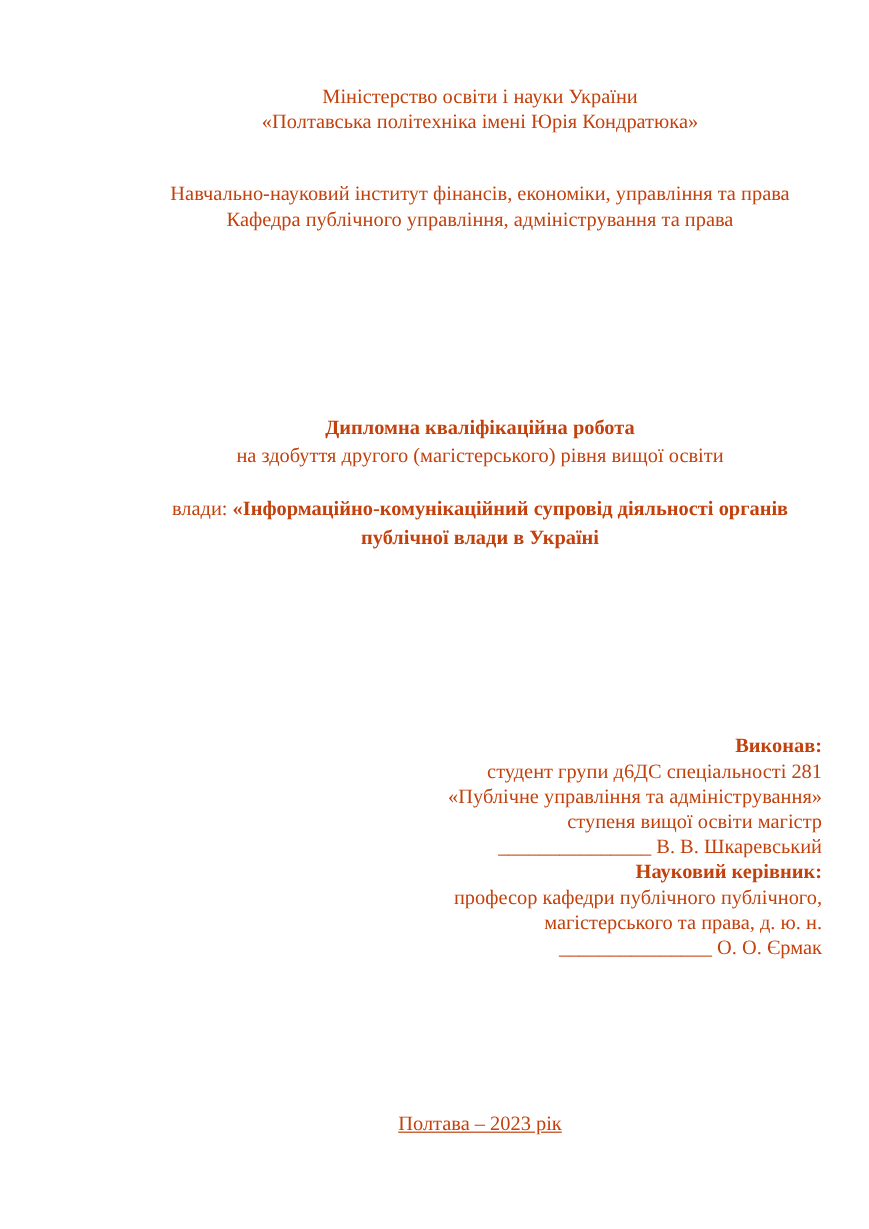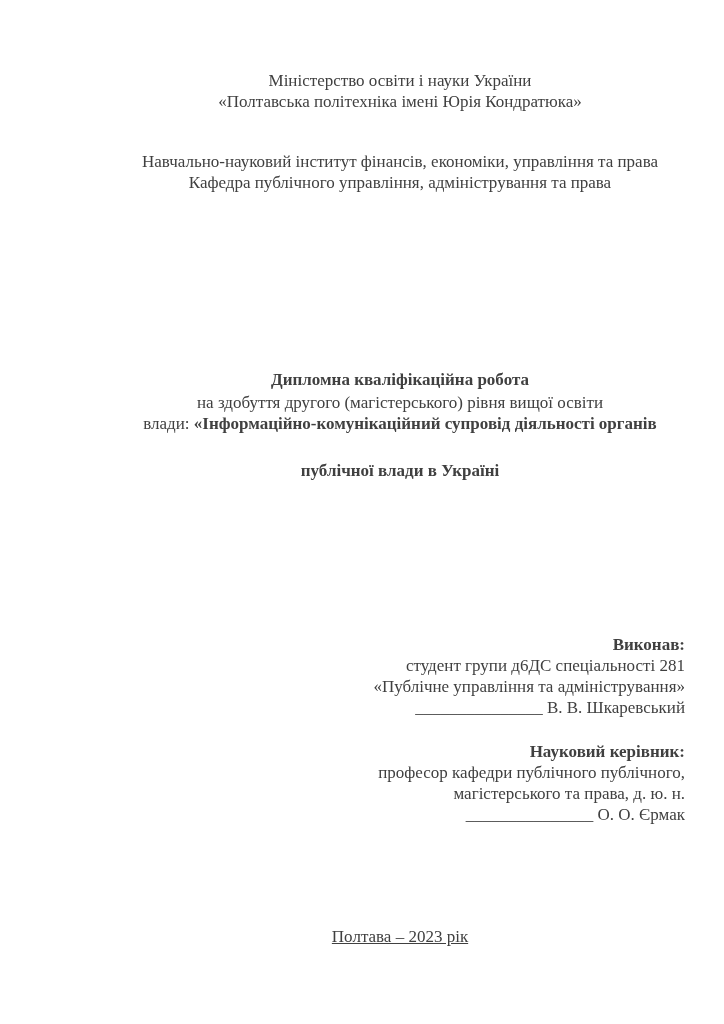--- a/index.html
+++ b/index.html
@@ -5,34 +5,34 @@
   html, body {
     margin: 0;
     padding: 0;
     background: #ffffff;
   }
   .page {
     position: relative;
     width: 724px;
     height: 1024px;
     background: #ffffff;
-    color: #404040;
+    color: #c2410c;
     font-family: "Liberation Serif", "DejaVu Serif", serif;
     font-size: 17px;
     line-height: 21px;
     overflow: hidden;
   }
   .centered-block {
     position: absolute;
     left: 103px;
     width: 594px;
     text-align: center;
   }
   .line { display: block; }
-  .bold { font-weight: bold; margin-top: 23px; }
+  .bold { font-weight: bold; }
   #header-block   { top: 70px;  }
   #institute-block{ top: 151px; }
   #title-block    { top: 345px; line-height: 23px; }
   #theme-block    { top: 412px; line-height: 24px; }
   #executor-block {
     position: absolute;
     left: 345px;
     top: 611px;
     width: 340px;
     text-align: right;
@@ -63,20 +63,21 @@
 
   <div id="theme-block" class="centered-block">
     <span class="line"><span>влади: </span><span class="bold">«Інформаційно-комунікаційний супровід діяльності органів</span></span>
     <span class="line bold">публічної влади в Україні</span>
   </div>
 
   <div id="executor-block">
     <span class="line bold">Виконав:</span>
     <span class="line">студент групи д6ДС спеціальності 281</span>
     <span class="line">«Публічне управління та адміністрування»</span>
+    <span class="line">ступеня вищої освіти магістр</span>
     <span class="line sig-row">
       <span class="sig-underline">_______________</span>
       <span>В. В. Шкаревський</span>
     </span>
     <span class="line bold">Науковий керівник:</span>
     <span class="line">професор кафедри публічного публічного,</span>
     <span class="line">магістерського та права, д. ю. н.</span>
     <span class="line sig-row">
       <span class="sig-underline">_______________</span>
       <span>О. О. Єрмак</span>

